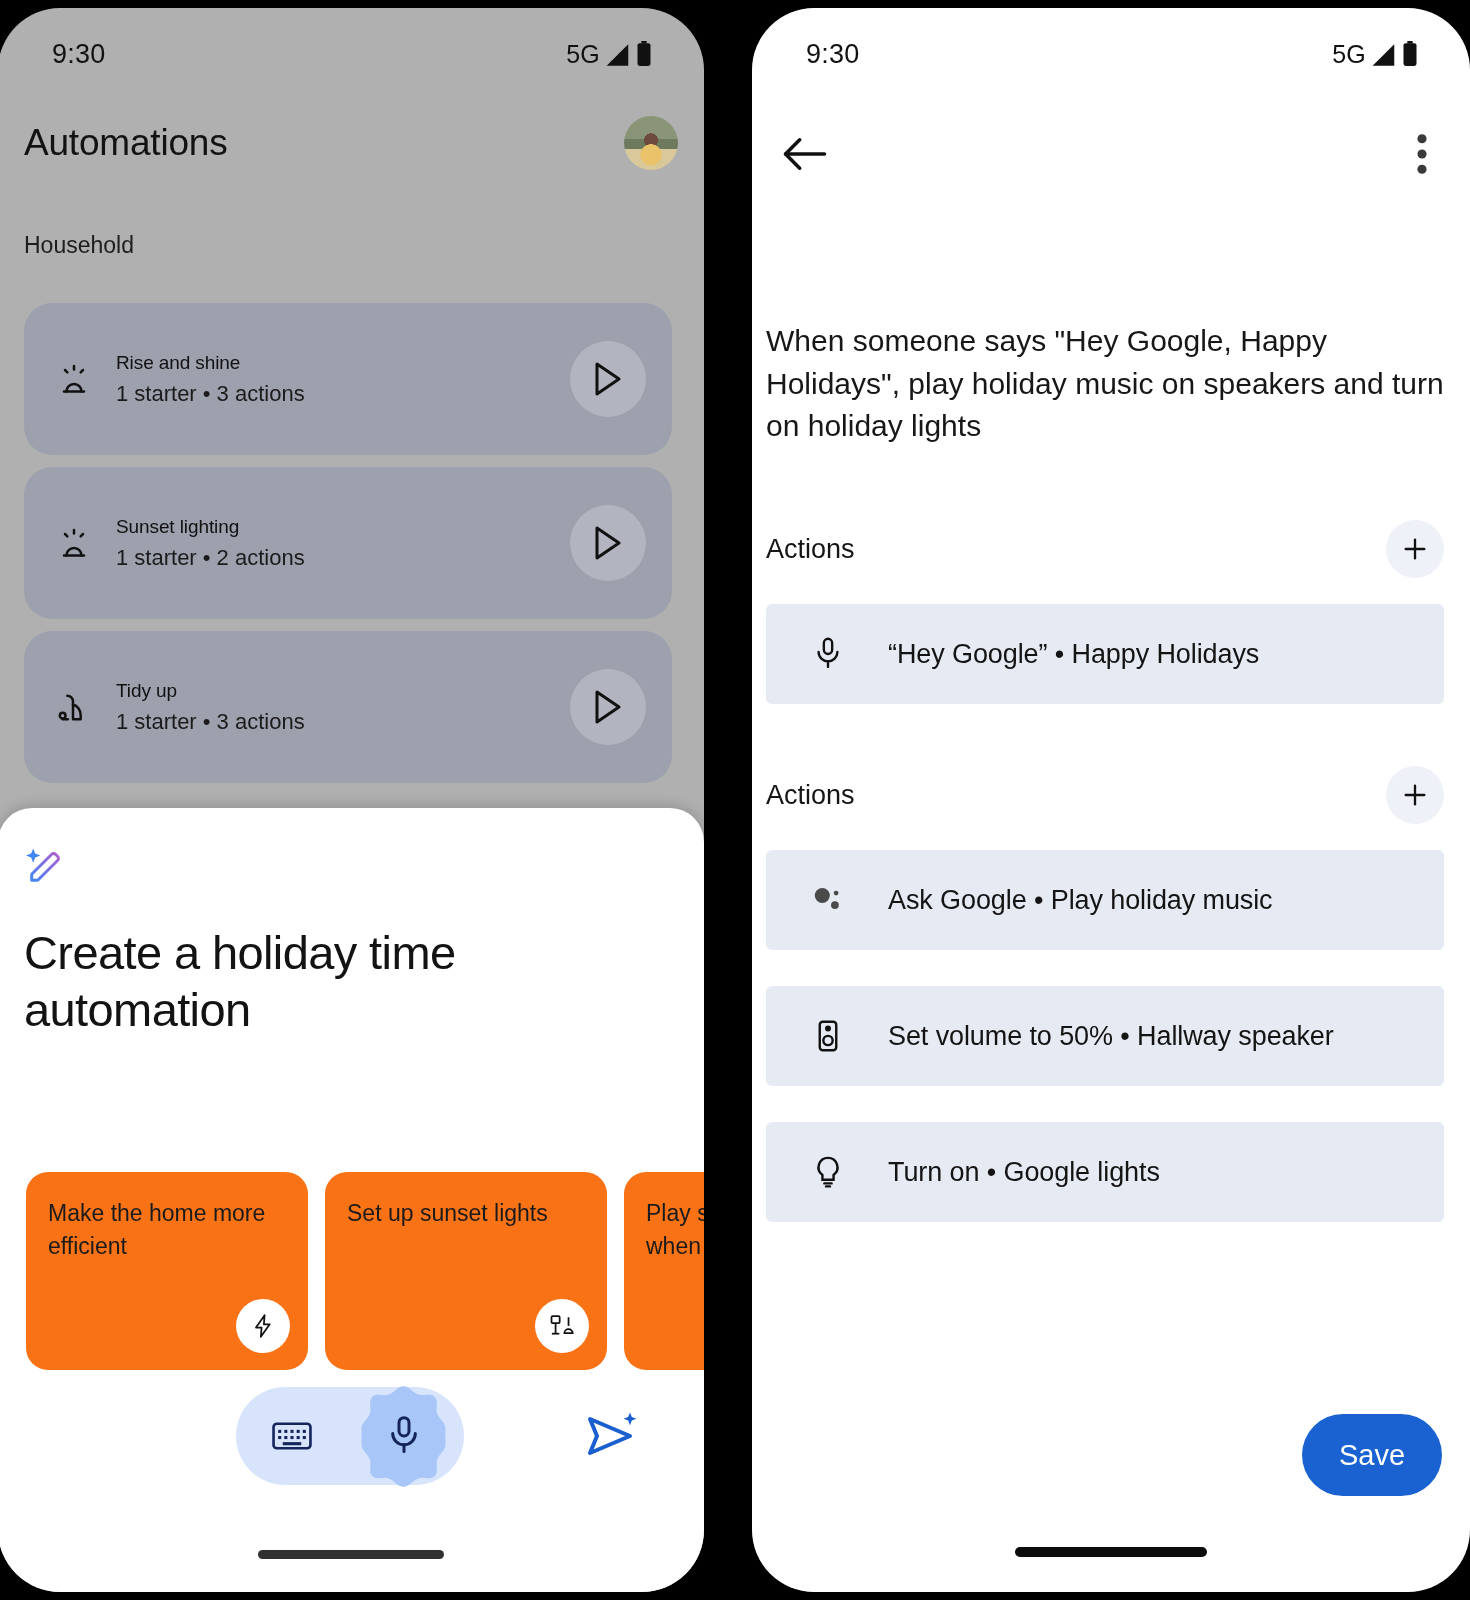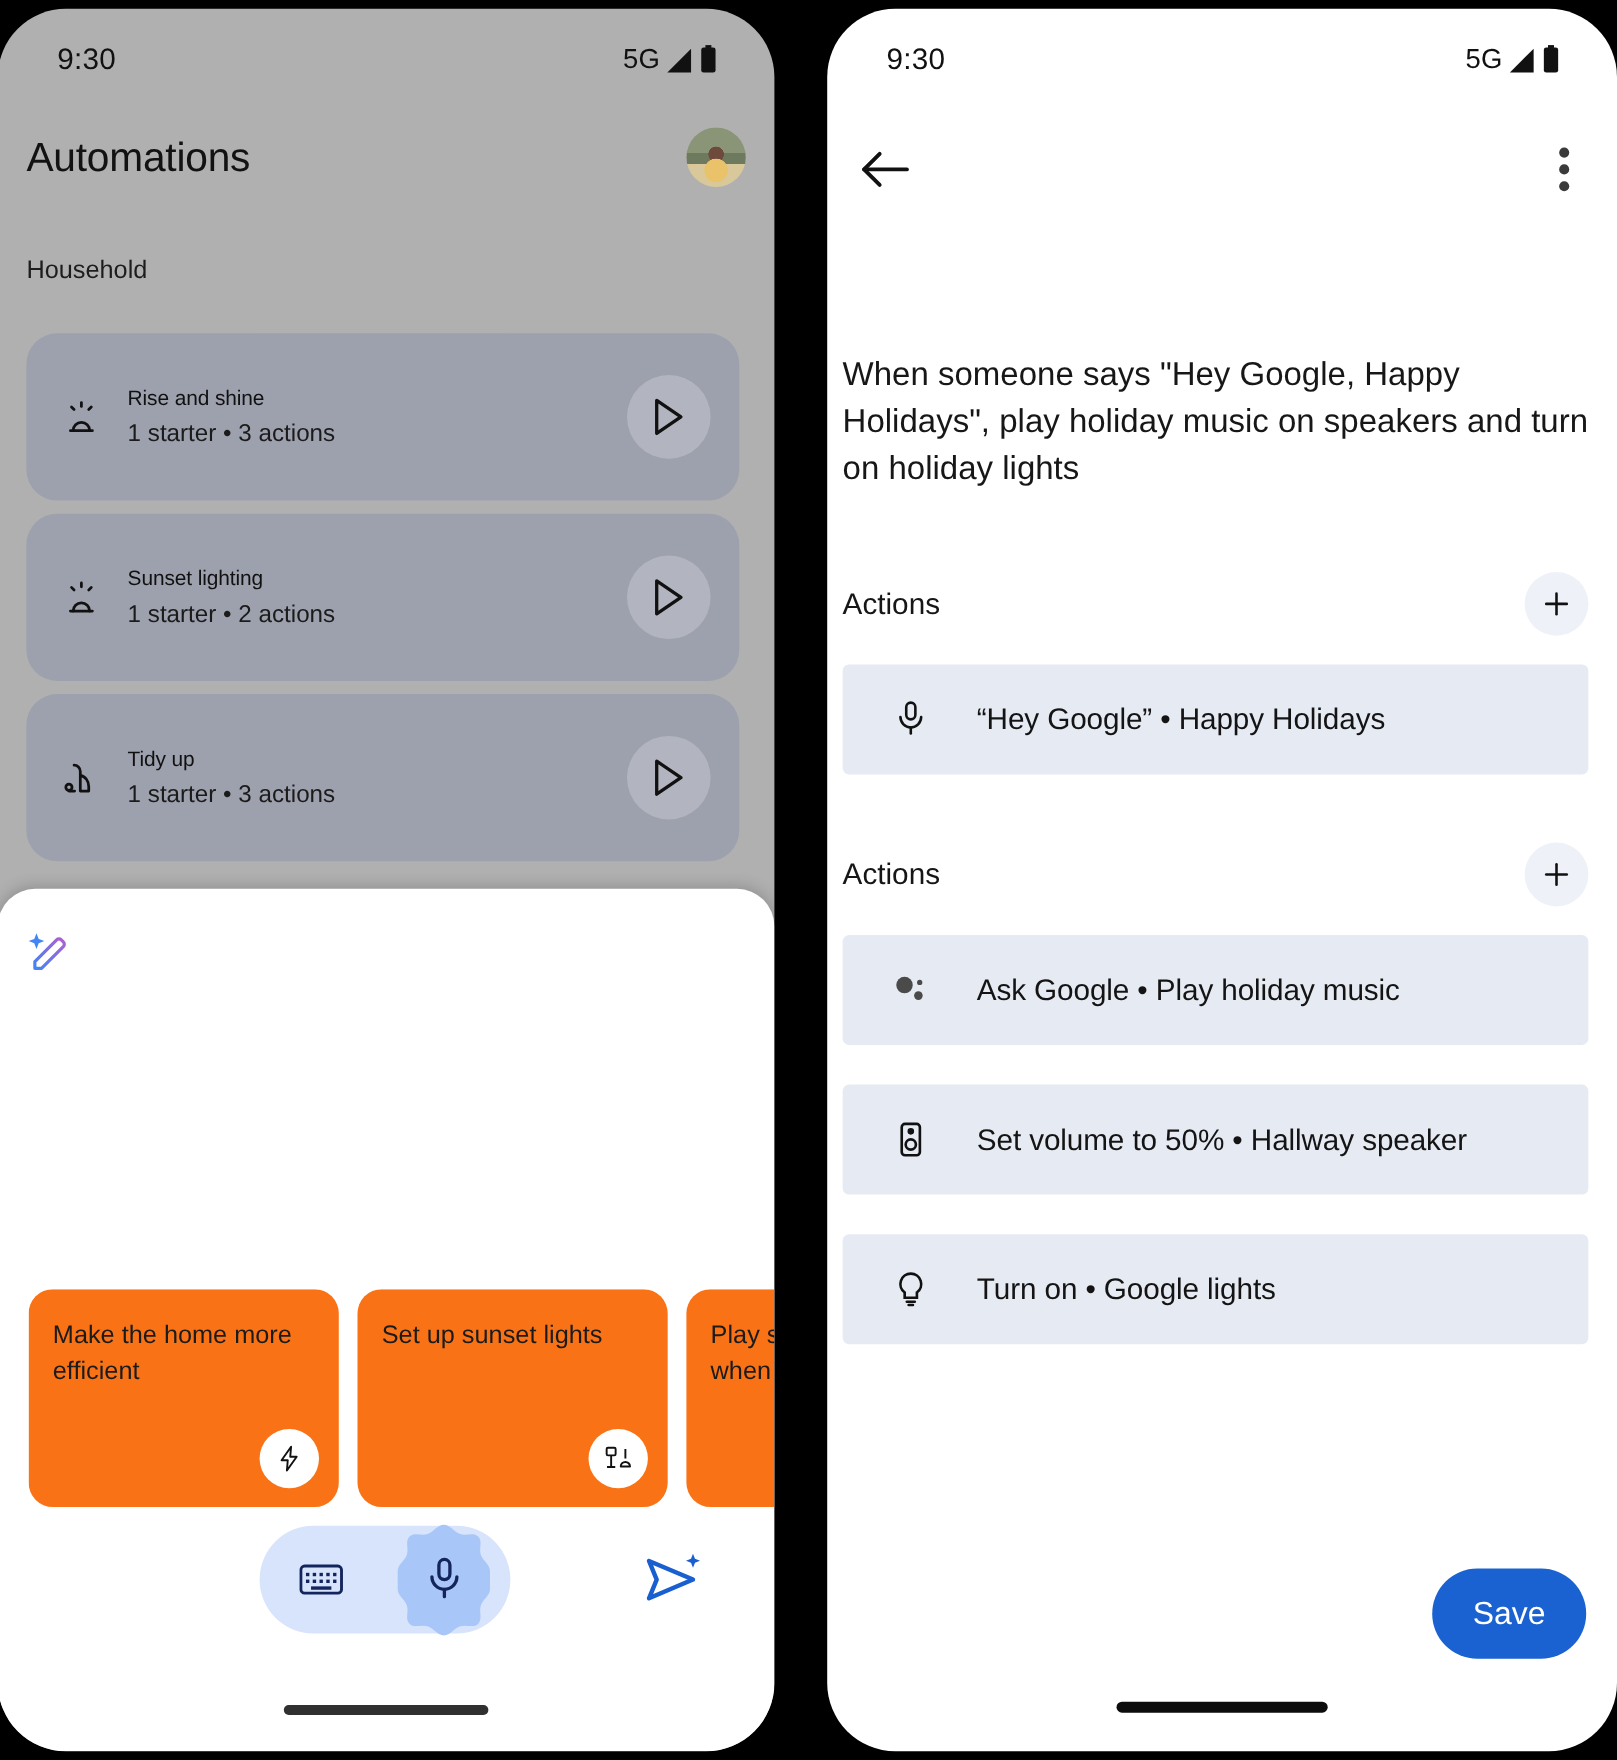--- a/index.html
+++ b/index.html
@@ -142,21 +142,21 @@
     display: flex; align-items: center; justify-content: center;
   }
   .item-card {
     position: absolute; left: 14px; right: 26px; height: 100px;
     border-radius: 6px; background: #e6eaf2;
     display: flex; align-items: center; padding-left: 44px;
   }
   .item-card .iic { width: 36px; height: 36px; flex: 0 0 36px; margin-right: 42px; }
   .item-card .itxt { font-size: 27px; color: #141414; letter-spacing: -.1px; }
   .save-btn {
-    position: absolute; right: 28px; bottom: 84px;
+    position: absolute; right: 28px; bottom: 96px;
     width: 140px; height: 82px; border-radius: 41px;
     background: #1a62d1; color: #fff; font-size: 29px;
     display: flex; align-items: center; justify-content: center;
     border: none; cursor: pointer; font-family: inherit;
   }
   .home-ind-r {
     position: absolute; bottom: 35px; left: 50%; transform: translateX(-50%);
     width: 192px; height: 10px; border-radius: 6px; background: #0c0c0c;
   }
 </style>
@@ -260,20 +260,21 @@
           <defs>
             <linearGradient id="pgrad" x1="0" y1="1" x2="1" y2="0">
               <stop offset="0%" stop-color="#4285f4"></stop>
               <stop offset="100%" stop-color="#b05fd0"></stop>
             </linearGradient>
           </defs>
           <path d="M4.2 19.8v-3.3L15 5.7a1.6 1.6 0 0 1 2.3 0l1 1a1.6 1.6 0 0 1 0 2.3L7.5 19.8z" fill="none" stroke="url(#pgrad)" stroke-width="1.6" stroke-linejoin="round"></path>
           <path d="M5 10.2 6.1 7.4 8.9 6.3 6.1 5.2 5 2.4 3.9 5.2 1.1 6.3 3.9 7.4z" fill="#4285f4"></path>
         </svg>
 
+        <div class="sheet-title">Create a holiday time automation</div>
 
         <div class="chips">
           <div class="chip">
             <div class="chip-text">Make the home more efficient</div>
             <div class="chip-ic">
               <svg width="26" height="26" viewBox="0 0 24 24">
                 <path d="M13.5 2 5.5 13.4h5.2L10 22l8.2-11.6h-5.4z" fill="none" stroke="#111" stroke-width="1.6" stroke-linejoin="round"></path>
               </svg>
             </div>
           </div>

